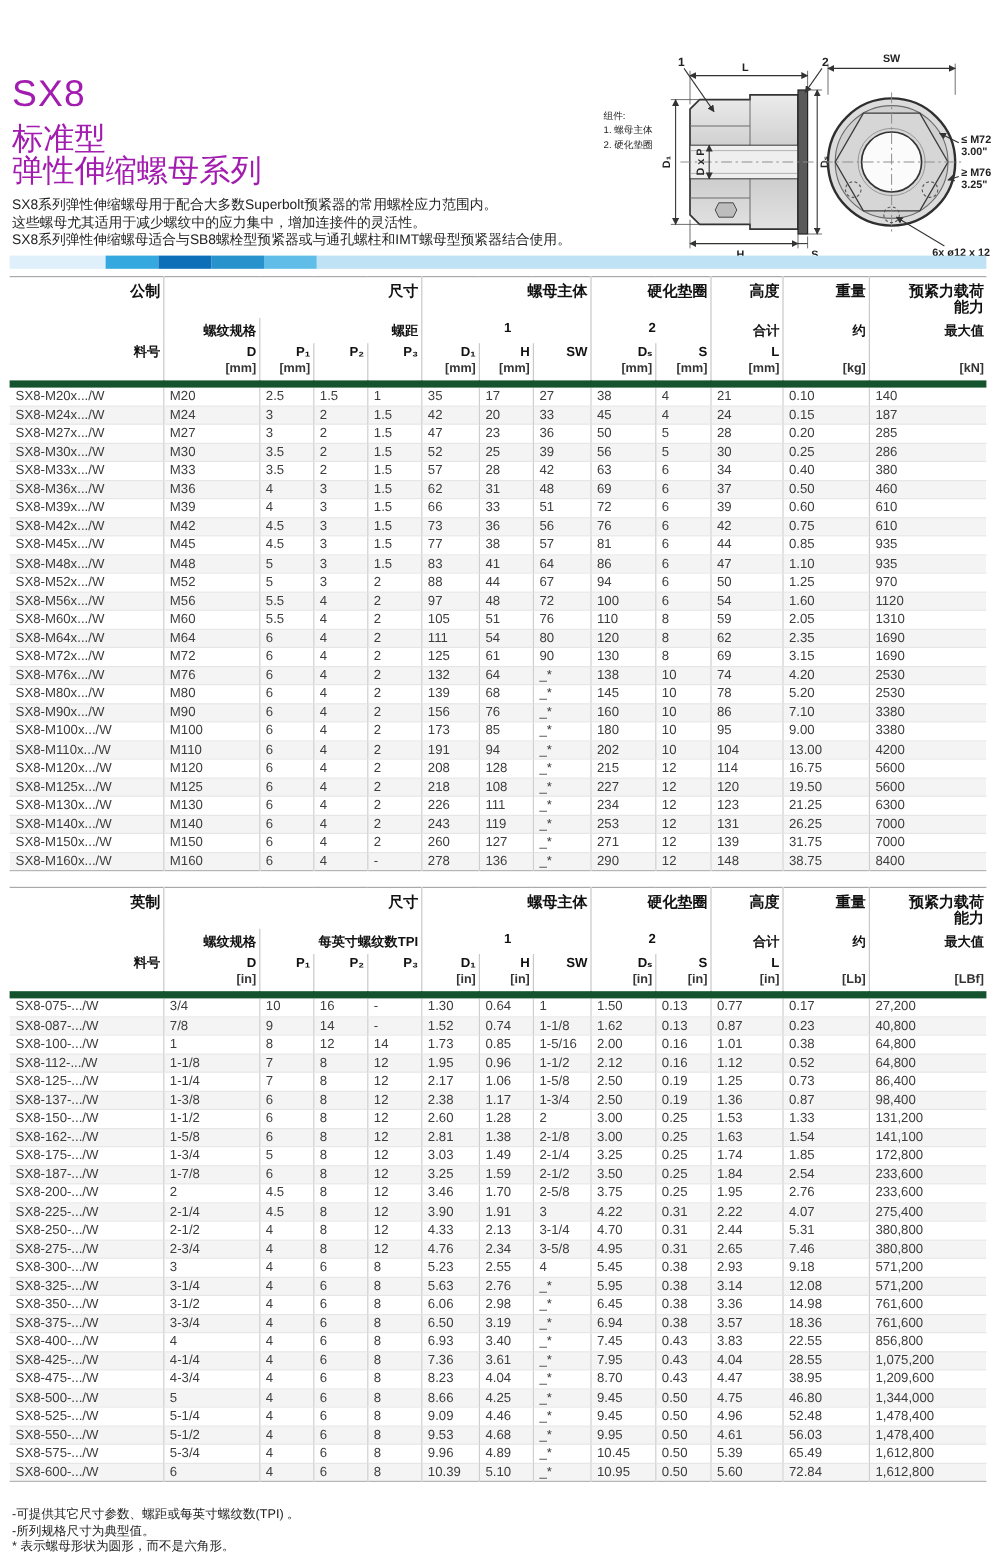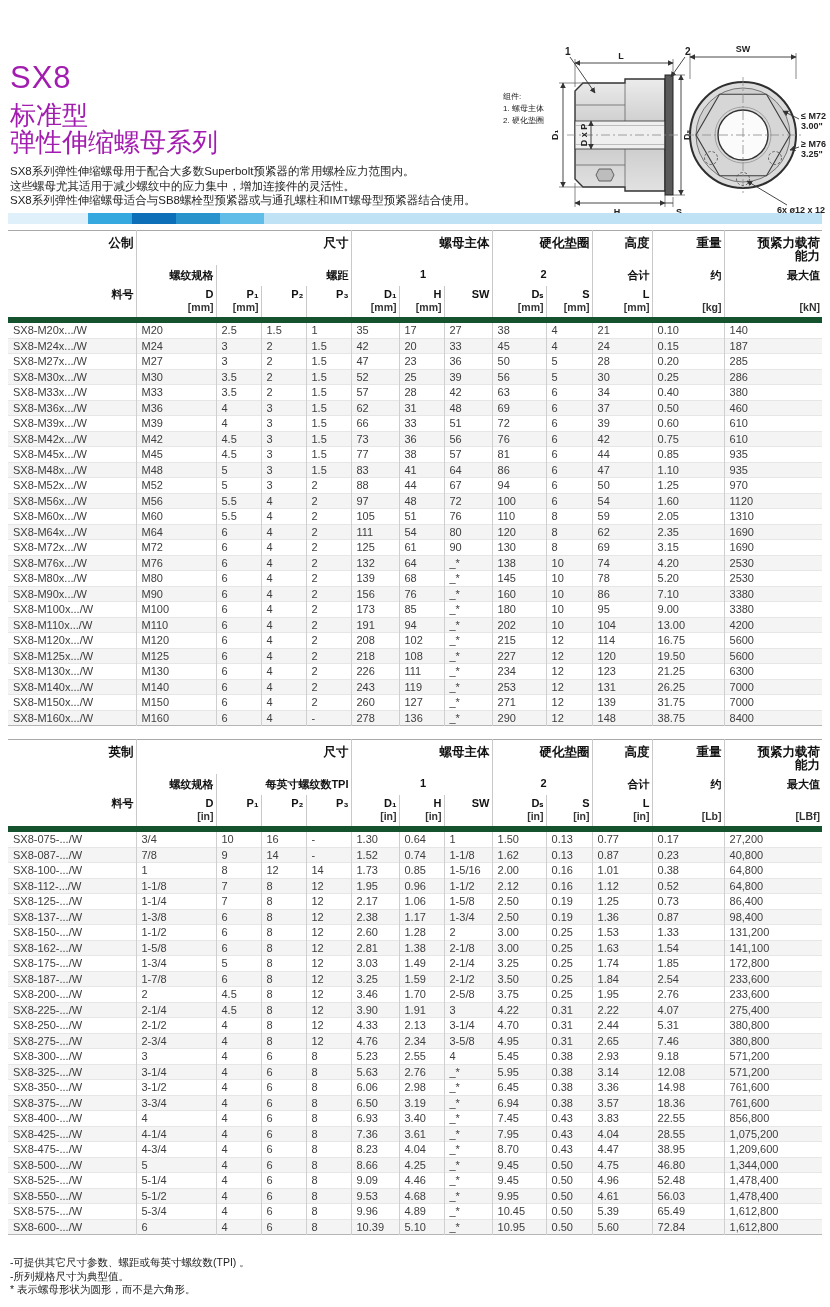--- a/index.html
+++ b/index.html
@@ -556,21 +556,21 @@
           <td>13.00</td>
           <td>4200</td>
         </tr>
         <tr>
           <td>SX8-M120x.../W</td>
           <td>M120</td>
           <td>6</td>
           <td>4</td>
           <td>2</td>
           <td>208</td>
-          <td>102</td>
+          <td>128</td>
           <td>_*</td>
           <td>215</td>
           <td>12</td>
           <td>114</td>
           <td>16.75</td>
           <td>5600</td>
         </tr>
         <tr>
           <td>SX8-M125x.../W</td>
           <td>M125</td>

